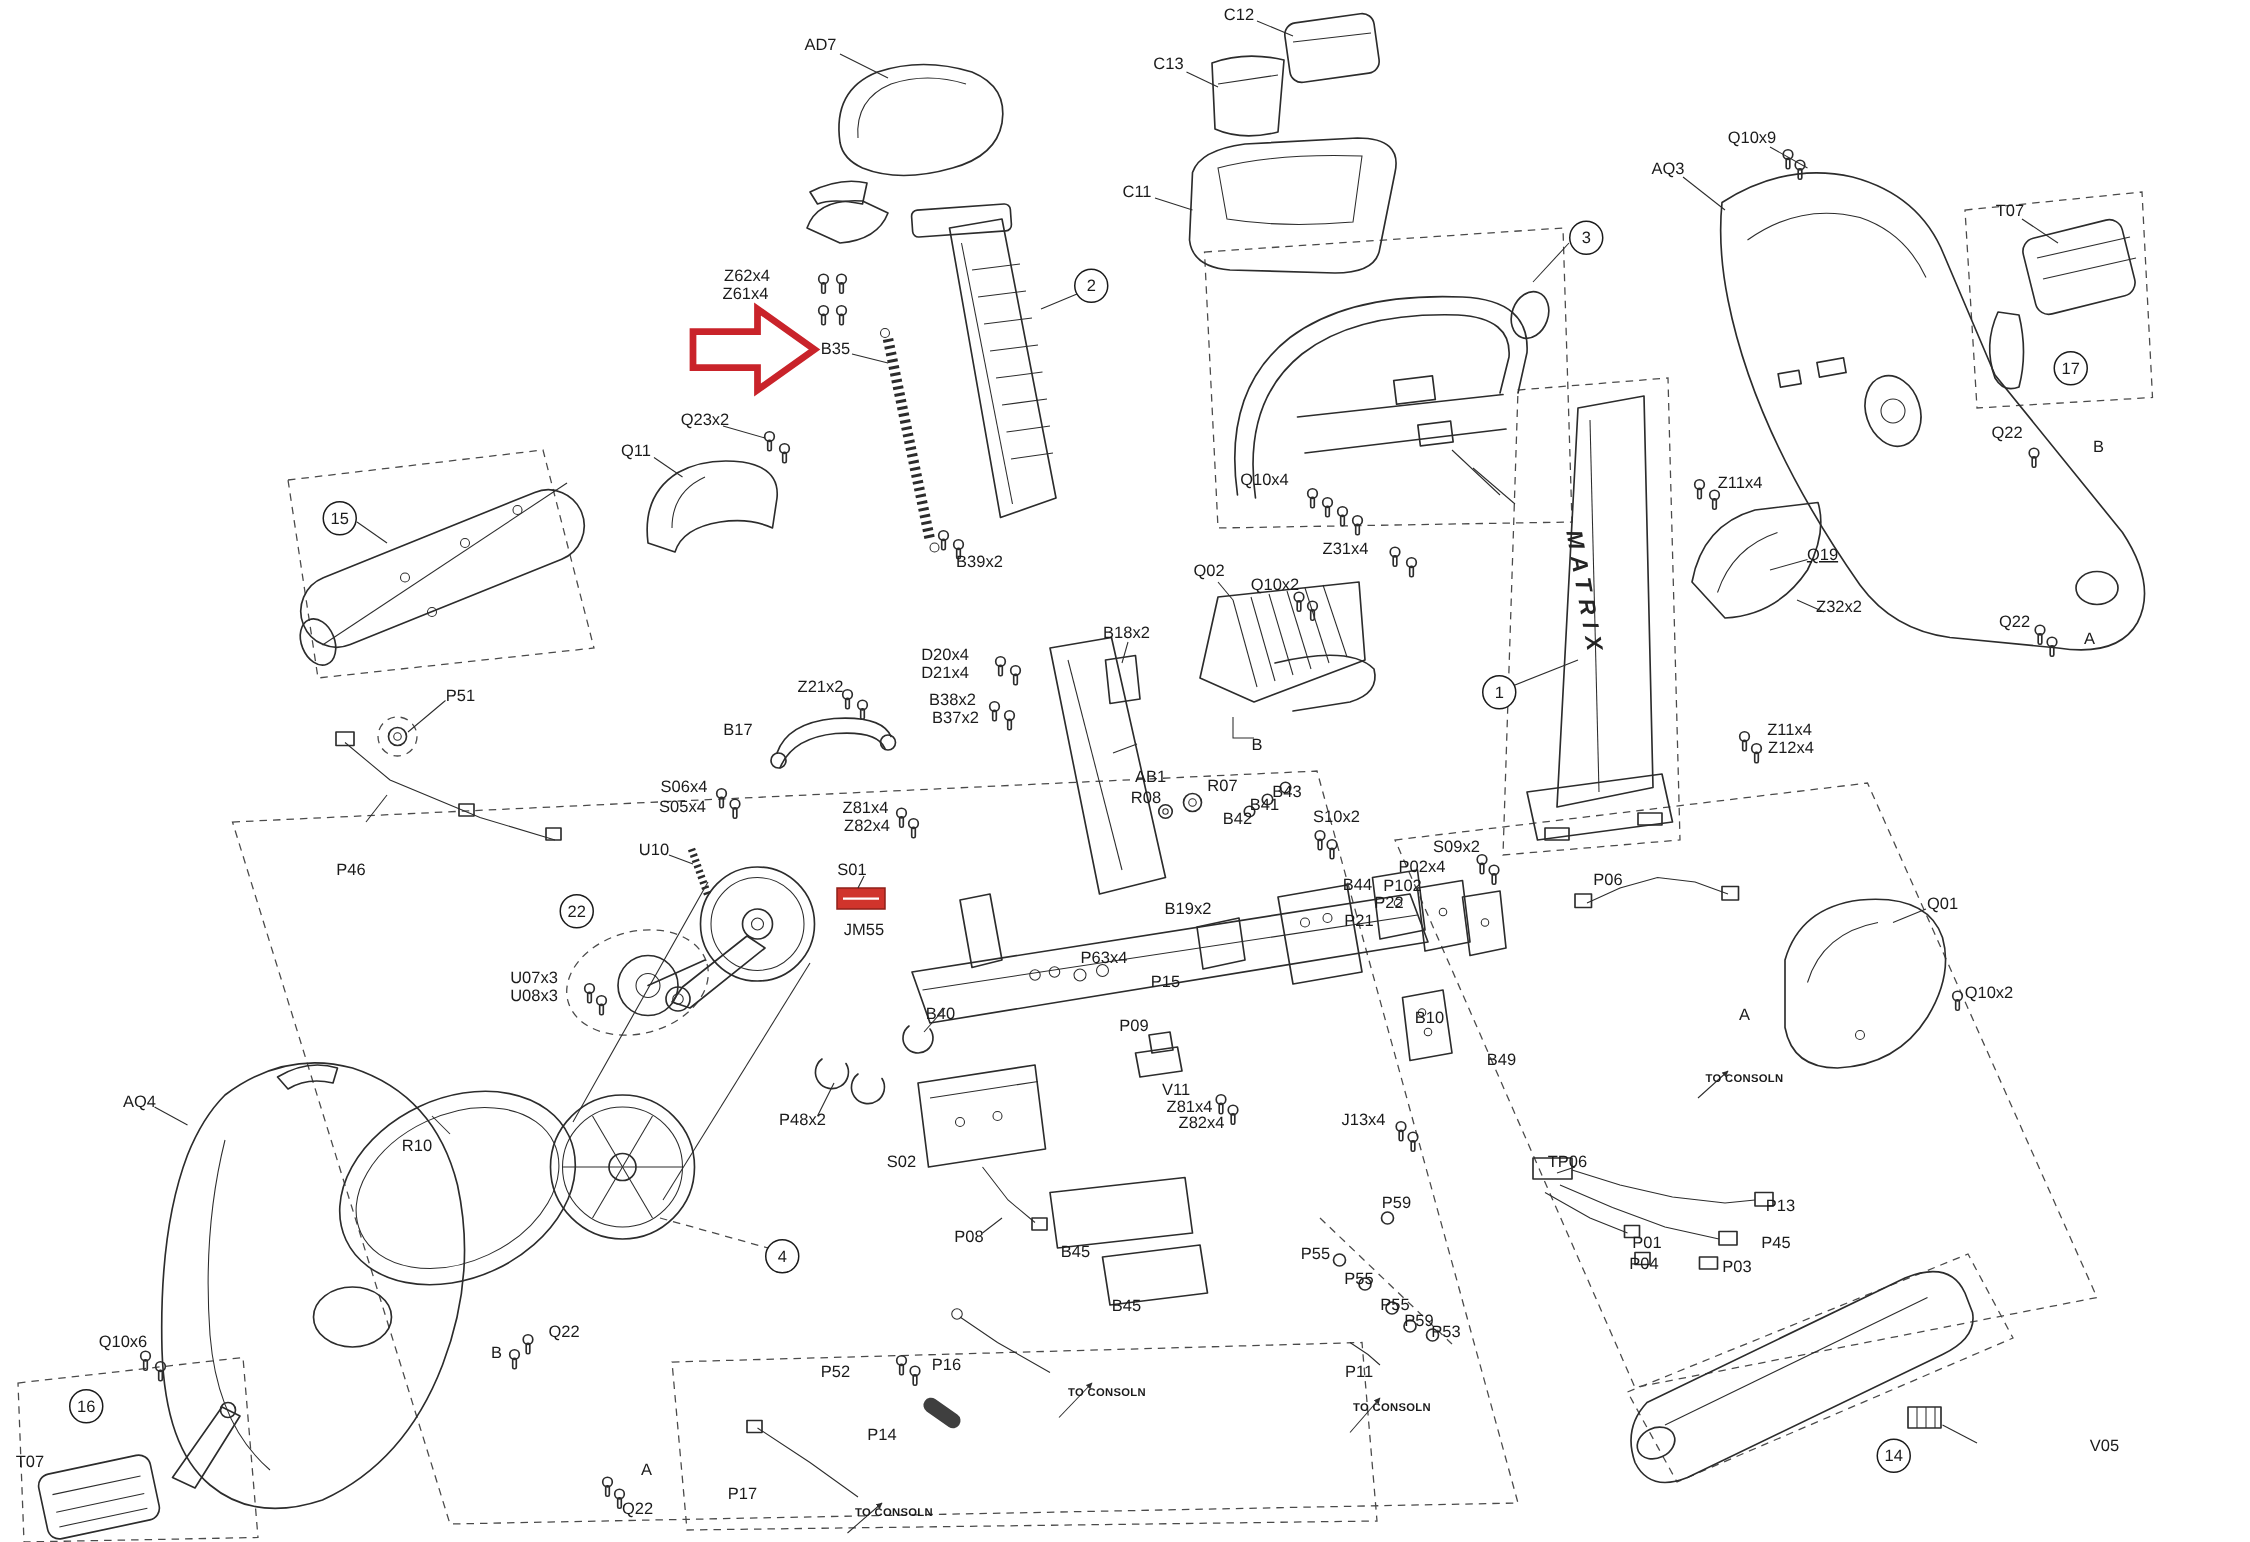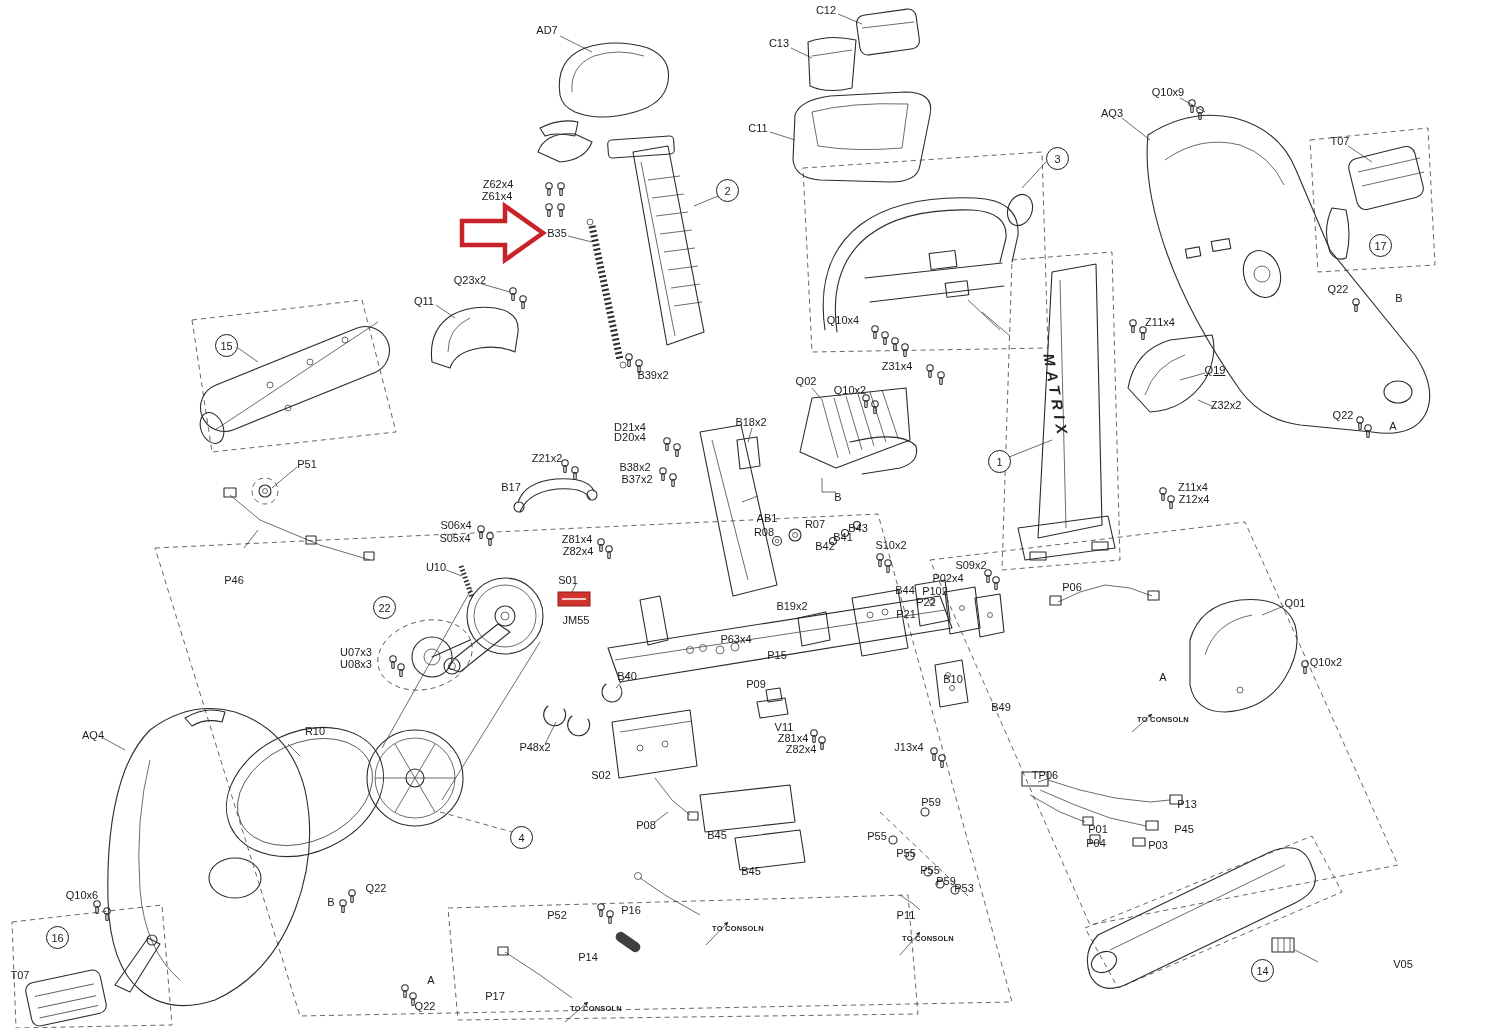--- a/index.html
+++ b/index.html
@@ -428,26 +428,26 @@
       <div class="lbl" style="left: 897px; top: 366px;">Z31x4</div>
       <div class="lbl" style="left: 1215px; top: 370px; text-decoration: underline;">Q19</div>
       <div class="lbl" style="left: 653px; top: 375px;">B39x2</div>
       <div class="lbl" style="left: 1226px; top: 405px;">Z32x2</div>
       <div class="lbl" style="left: 806px; top: 381px;">Q02</div>
       <div class="lbl" style="left: 850px; top: 390px;">Q10x2</div>
       <div class="lbl" style="left: 1343px; top: 415px;">Q22</div>
       <div class="lbl" style="left: 1393px; top: 426px;">A</div>
       <div class="lbl" style="left: 751px; top: 422px;">B18x2</div>
       <div class="lbl" style="left: 630px; top: 437px;">D20x4</div>
-      <div class="lbl" style="left: 630px; top: 427px;">D21x4</div>
+      <div class="lbl" style="left: 630px; top: 449px;">D21x4</div>
       <div class="lbl" style="left: 547px; top: 458px;">Z21x2</div>
       <div class="lbl" style="left: 635px; top: 467px;">B38x2</div>
       <div class="lbl" style="left: 637px; top: 479px;">B37x2</div>
       <div class="lbl" style="left: 307px; top: 464px;">P51</div>
-      <div class="lbl" style="left: 511px; top: 487px;">B17</div>
+      <div class="lbl" style="left: 492px; top: 487px;">B17</div>
       <div class="lbl" style="left: 767px; top: 494px; margin-top: 24px;">AB1</div>
       <div class="lbl" style="left: 1193px; top: 487px;">Z11x4</div>
       <div class="lbl" style="left: 1194px; top: 499px;">Z12x4</div>
       <div class="lbl" style="left: 838px; top: 497px;">B</div>
       <div class="lbl" style="left: 791px; top: 524px; padding-left: 48px;">R07</div>
       <div class="lbl" style="left: 764px; top: 532px;">R08</div>
       <div class="lbl" style="left: 858px; top: 528px;">B43</div>
       <div class="lbl" style="left: 843px; top: 537px;">B41</div>
       <div class="lbl" style="left: 825px; top: 546px;">B42</div>
       <div class="lbl" style="left: 891px; top: 545px;">S10x2</div>
@@ -477,21 +477,21 @@
       <div class="lbl" style="left: 627px; top: 676px;">B40</div>
       <div class="lbl" style="left: 756px; top: 684px;">P09</div>
       <div class="lbl" style="left: 953px; top: 679px;">B10</div>
       <div class="lbl" style="left: 1001px; top: 707px;">B49</div>
       <div class="lbl sm" style="left: 1163px; top: 719px;">TO CONSOLN</div>
       <div class="lbl" style="left: 784px; top: 727px;">V11</div>
       <div class="lbl" style="left: 793px; top: 738px;">Z81x4</div>
       <div class="lbl" style="left: 801px; top: 749px;">Z82x4</div>
       <div class="lbl" style="left: 909px; top: 747px;">J13x4</div>
       <div class="lbl" style="left: 93px; top: 735px;">AQ4</div>
-      <div class="lbl" style="left: 278px; top: 731px; margin-left: 37px;">R10</div>
+      <div class="lbl" style="left: 278px; top: 764px;">R10</div>
       <div class="lbl" style="left: 535px; top: 747px;">P48x2</div>
       <div class="lbl" style="left: 601px; top: 775px;">S02</div>
       <div class="lbl" style="left: 1045px; top: 775px;">TP06</div>
       <div class="lbl" style="left: 1187px; top: 804px;">P13</div>
       <div class="lbl" style="left: 931px; top: 802px;">P59</div>
       <div class="lbl" style="left: 646px; top: 825px;">P08</div>
       <div class="lbl" style="left: 717px; top: 835px;">B45</div>
       <div class="lbl" style="left: 877px; top: 836px;">P55</div>
       <div class="lbl" style="left: 1098px; top: 829px;">P01</div>
       <div class="lbl" style="left: 1184px; top: 829px;">P45</div>

